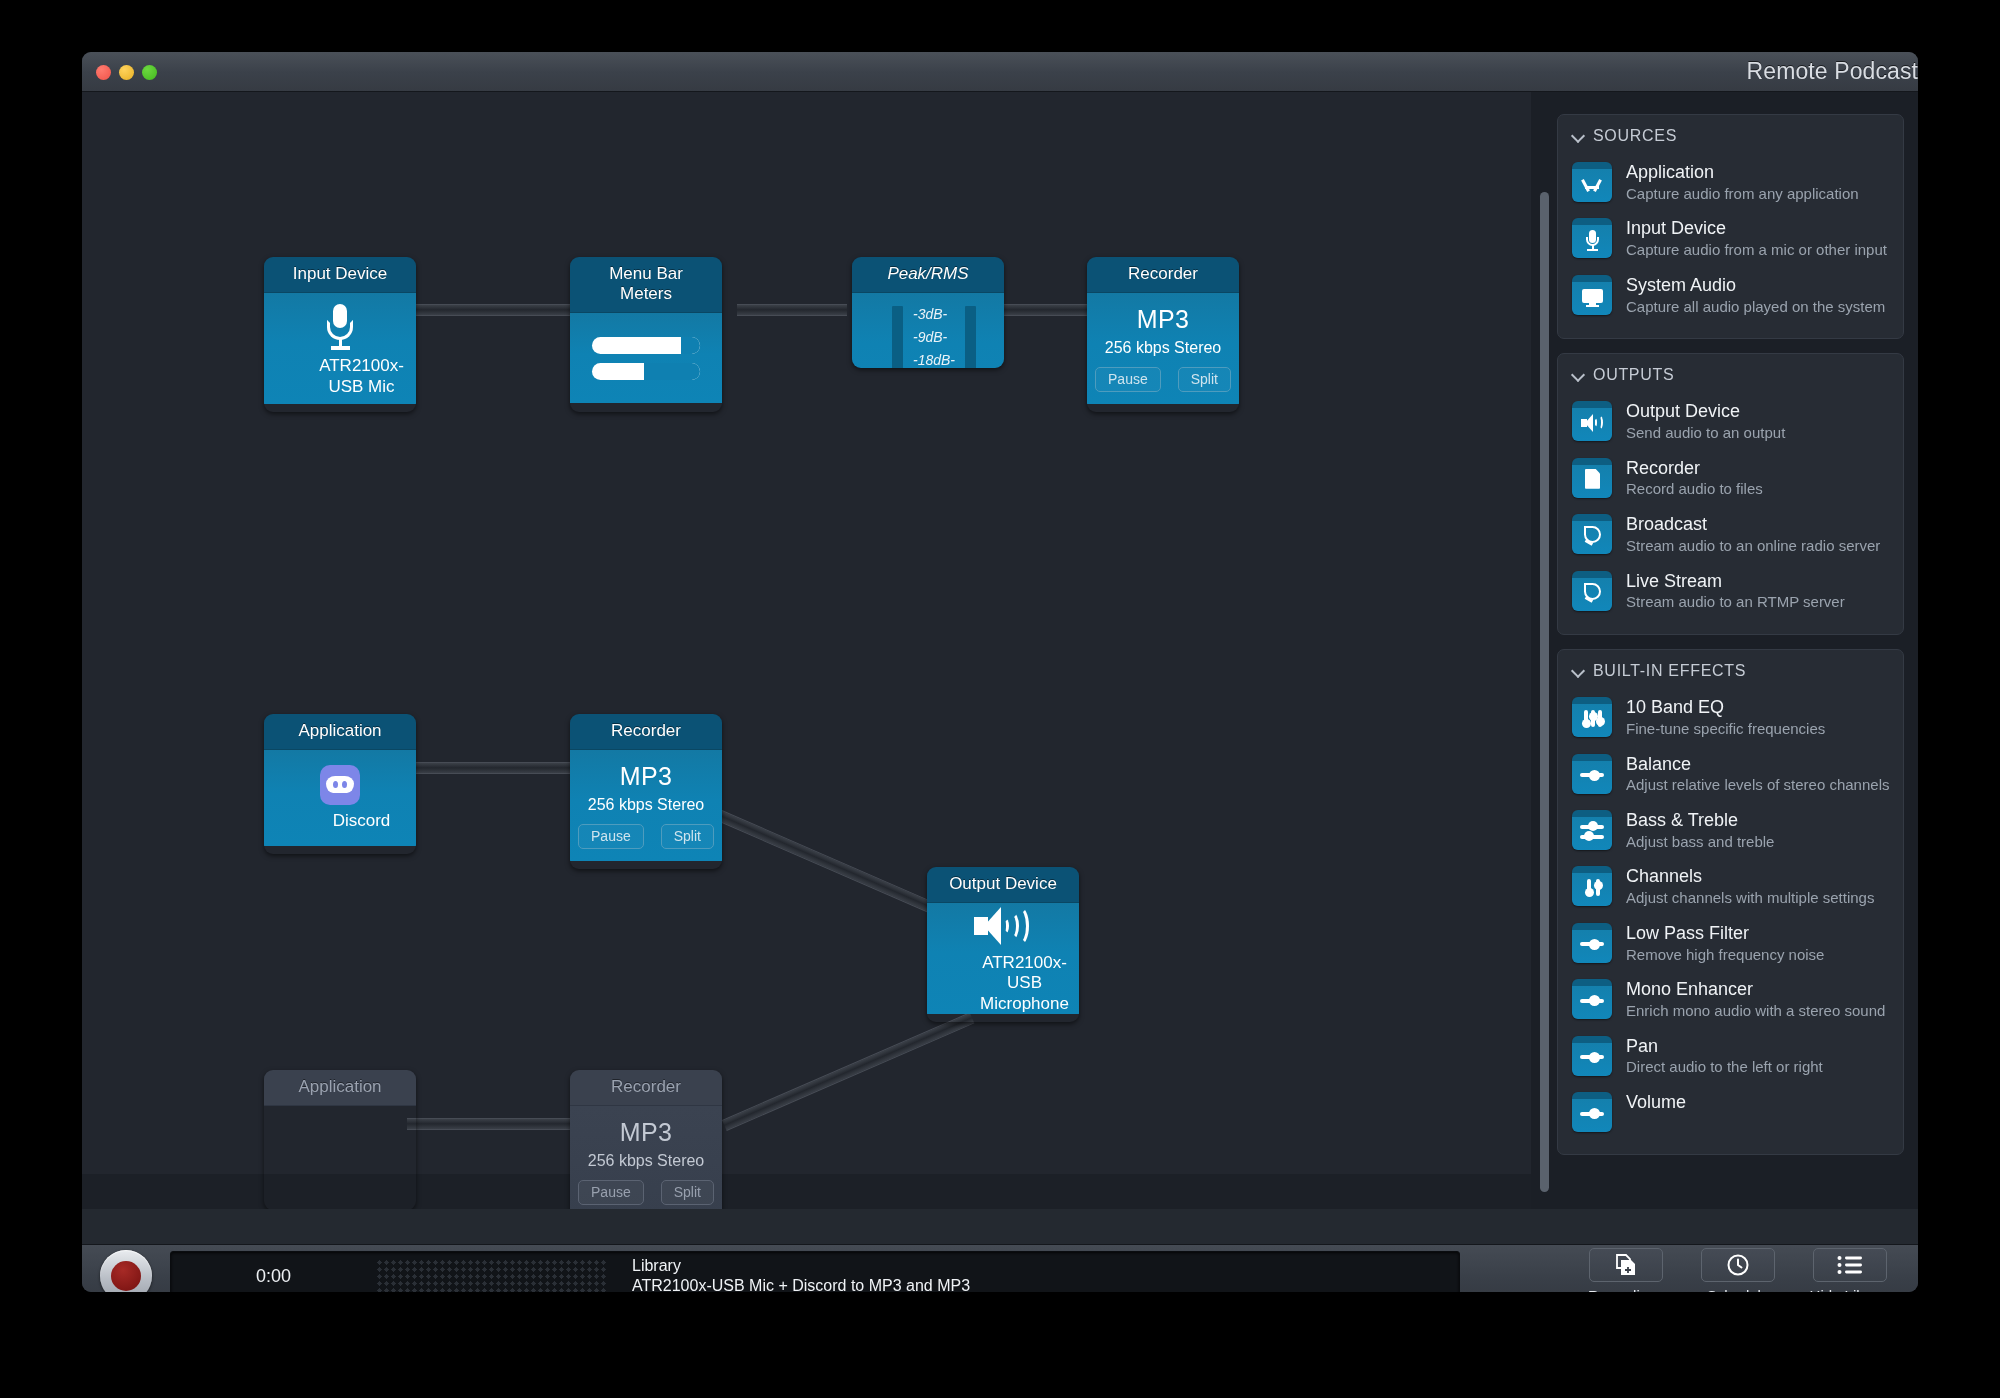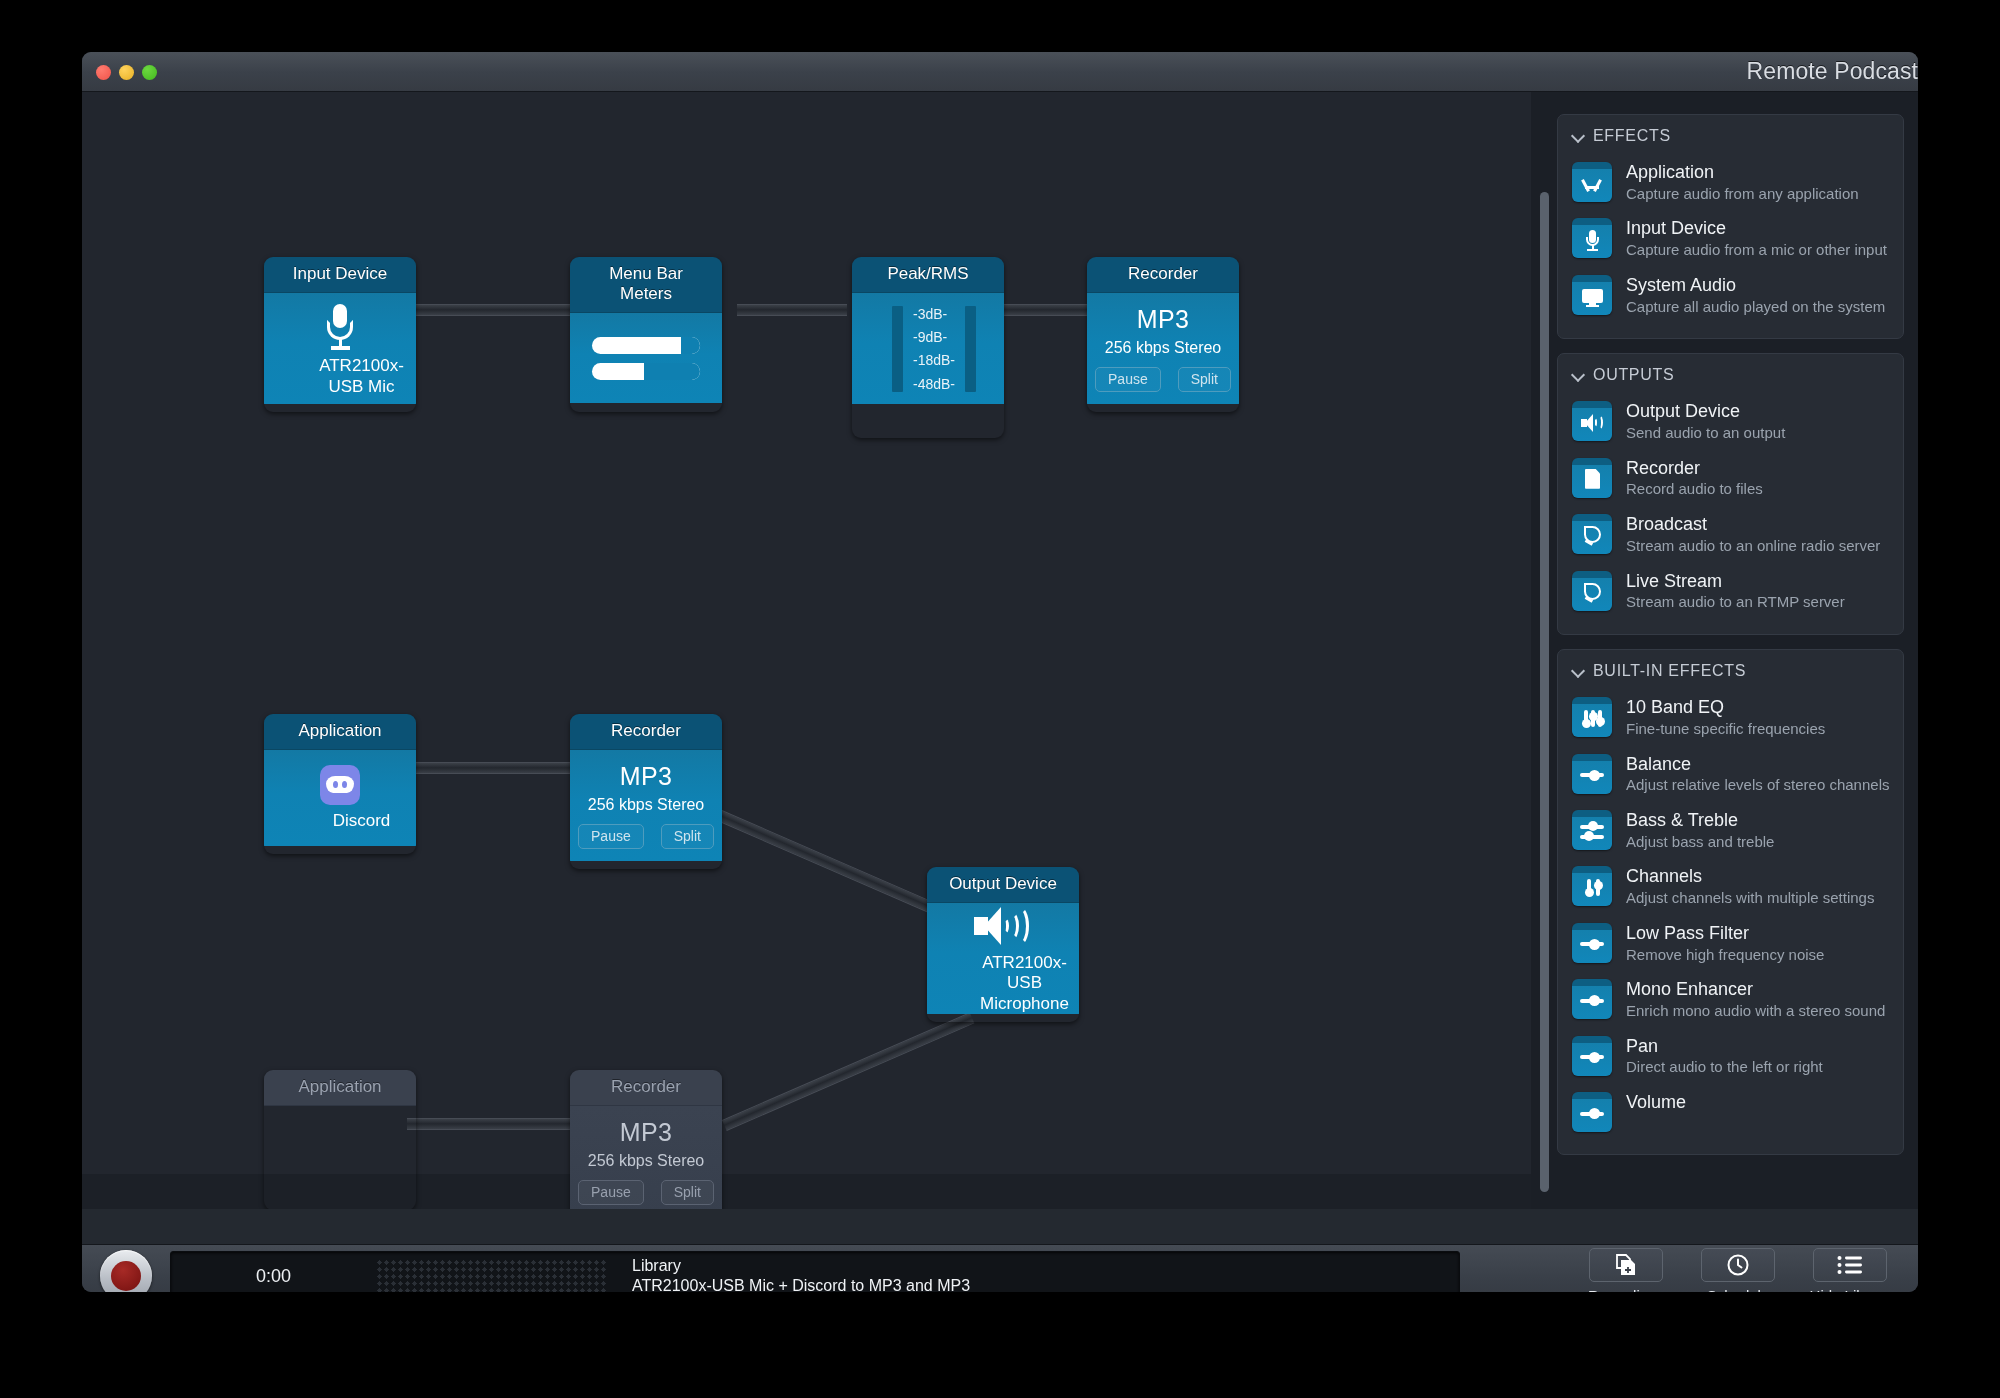--- a/index.html
+++ b/index.html
@@ -293,21 +293,21 @@
             <div class="meter">
                 <i style="right:0; width:18%;"></i>
               </div>
             <div class="meter">
                 <i style="right:0; width:52%;"></i>
               </div>
           </div>
         </div>
       </div>
 
-      <div class="node" style="left:770px; top:165px; width:152px; height:181px;">
+      <div class="node" style="left:770px; top:165px; width:152px; height:111px;font-style:italic;">
         <div class="head">Peak/RMS</div>
         <div class="bodyarea" style="height:111px;padding-left:12px;">
           <div class="pr">
             <div class="bar"></div>
             <div class="scale">
               <span>-3dB-</span>
               <span>-9dB-</span>
               <span>-18dB-</span>
               <span>-48dB-</span>
             </div>
@@ -387,21 +387,21 @@
 
       <div id="canvas-hscroll"></div>
     </div>
 
     <div id="sidebar">
       <div id="side-scrollbar"></div>
 
       <div class="panel">
         <div class="panel-head">
           <span class="chev"></span>
-          <span>EFFECTS</span>
+          <span>SOURCES</span>
         </div>
         <div class="lib-item">
           <span class="lib-ico">
             <i class="g" style="left:12px; top:17px; width:3px; height:13px; transform:rotate(-28deg);"></i>
             <i class="g" style="left:24px; top:17px; width:3px; height:13px; transform:rotate(28deg);"></i>
             <i class="g" style="left:13px; top:24px; width:14px; height:3px;"></i>
           </span>
           <span class="lib-txt">
             <span class="lib-title">Application</span>
             <span class="lib-desc" style="display:block;">Capture audio from any application</span>

